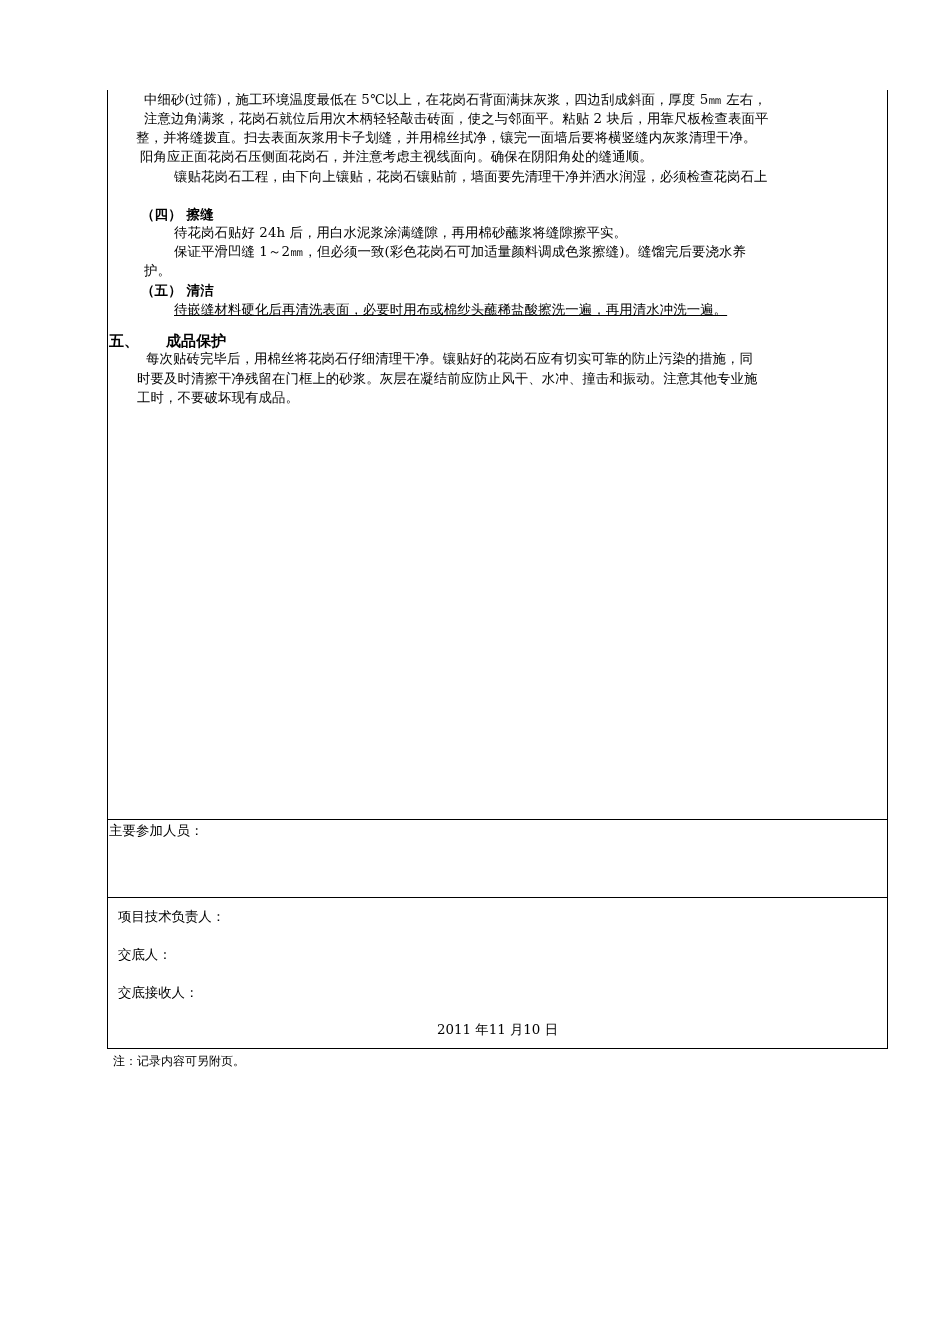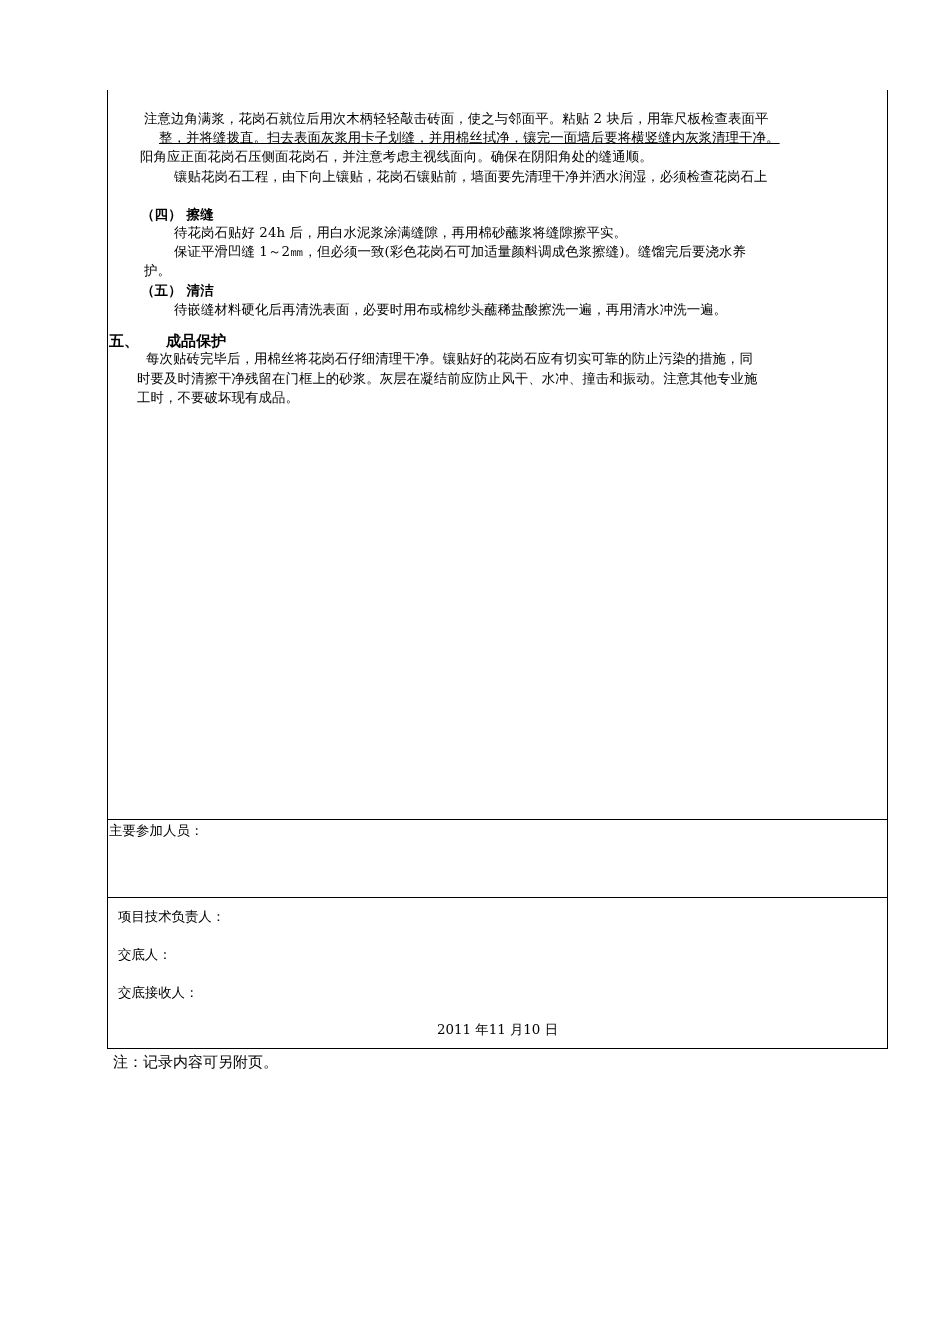--- a/index.html
+++ b/index.html
@@ -14,41 +14,42 @@
   .participants { height: 77px; }
   .signoff { height: 150px; border-bottom: 1.5px solid #000; position: relative; }
 
   .p { position: absolute; font-size: 13.4px; line-height: 18.8px; white-space: nowrap;
        letter-spacing: 0.1px; }
   .h-sub { font-weight: bold; font-family: "DejaVu Sans", "Liberation Sans", sans-serif; font-size: 13.5px; }
   .h-sec { font-weight: bold; font-family: "DejaVu Sans", "Liberation Sans", sans-serif; font-size: 15px; }
 
   .sign-label { position: absolute; left: 10px; font-size: 13.4px; }
   .date { position: absolute; left: 0; right: 0; text-align: center; font-size: 13.4px; }
-  .note { position: absolute; left: 113px; top: 1053px; font-size: 15px; }
+  .note { position: absolute; left: 113px; top: 1053px; font-size: 12px; }
 </style>
 </head>
 <body>
 
 <div class="page">
   <div class="frame">
 
     <div class="body-cell">
+      <div class="p" style="left:36px; top:1px;">中细砂(过筛)，施工环境温度最低在 5℃以上，在花岗石背面满抹灰浆，四边刮成斜面，厚度 5㎜ 左右，</div>
       <div class="p" style="left:36px; top:20px;">注意边角满浆，花岗石就位后用次木柄轻轻敲击砖面，使之与邻面平。粘贴 2 块后，用靠尺板检查表面平</div>
-      <div class="p" style="left:51px; top:39px;text-decoration:underline;">整，并将缝拨直。扫去表面灰浆用卡子划缝，并用棉丝拭净，镶完一面墙后要将横竖缝内灰浆清理干净。</div>
+      <div class="p" style="left:28px; top:39px;">整，并将缝拨直。扫去表面灰浆用卡子划缝，并用棉丝拭净，镶完一面墙后要将横竖缝内灰浆清理干净。</div>
       <div class="p" style="left:32px; top:58px;">阳角应正面花岗石压侧面花岗石，并注意考虑主视线面向。确保在阴阳角处的缝通顺。</div>
       <div class="p" style="left:66px; top:78px;">镶贴花岗石工程，由下向上镶贴，花岗石镶贴前，墙面要先清理干净并洒水润湿，必须检查花岗石上</div>
 
       <div class="p h-sub" style="left:33px; top:115px;">（四） 擦缝</div>
       <div class="p" style="left:66px; top:134px;">待花岗石贴好 24h 后，用白水泥浆涂满缝隙，再用棉砂蘸浆将缝隙擦平实。</div>
       <div class="p" style="left:66px; top:153px;">保证平滑凹缝 1～2㎜，但必须一致(彩色花岗石可加适量颜料调成色浆擦缝)。缝馏完后要浇水养</div>
       <div class="p" style="left:36px; top:172px;">护。</div>
 
       <div class="p h-sub" style="left:33px; top:191px;">（五） 清洁</div>
-      <div class="p" style="left:66px; top:211px;">待嵌缝材料硬化后再清洗表面，必要时用布或棉纱头蘸稀盐酸擦洗一遍，再用清水冲洗一遍。</div>
+      <div class="p" style="left:66px; top:211px;text-decoration:underline;">待嵌缝材料硬化后再清洗表面，必要时用布或棉纱头蘸稀盐酸擦洗一遍，再用清水冲洗一遍。</div>
 
       <div class="p h-sec" style="left:1px; top:242px;">五、</div>
       <div class="p h-sec" style="left:58px; top:242px;">成品保护</div>
       <div class="p" style="left:38px; top:260px;">每次贴砖完毕后，用棉丝将花岗石仔细清理干净。镶贴好的花岗石应有切实可靠的防止污染的措施，同</div>
       <div class="p" style="left:29px; top:280px;">时要及时清擦干净残留在门框上的砂浆。灰层在凝结前应防止风干、水冲、撞击和振动。注意其他专业施</div>
       <div class="p" style="left:29px; top:299px;">工时，不要破坏现有成品。</div>
     </div>
 
     <div class="row-divider participants" style="position:relative;">
       <div class="p" style="left:1px; top:2px;">主要参加人员：</div>

